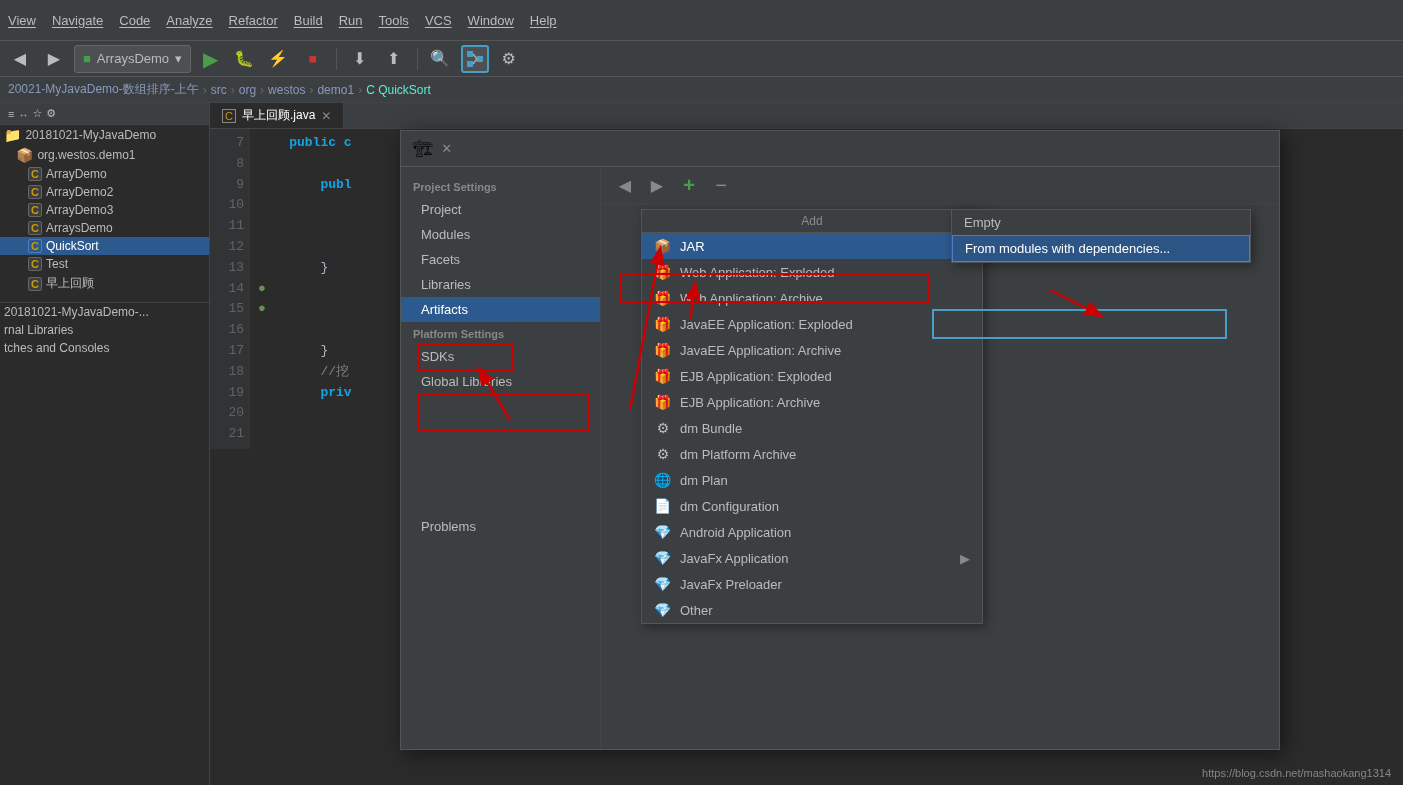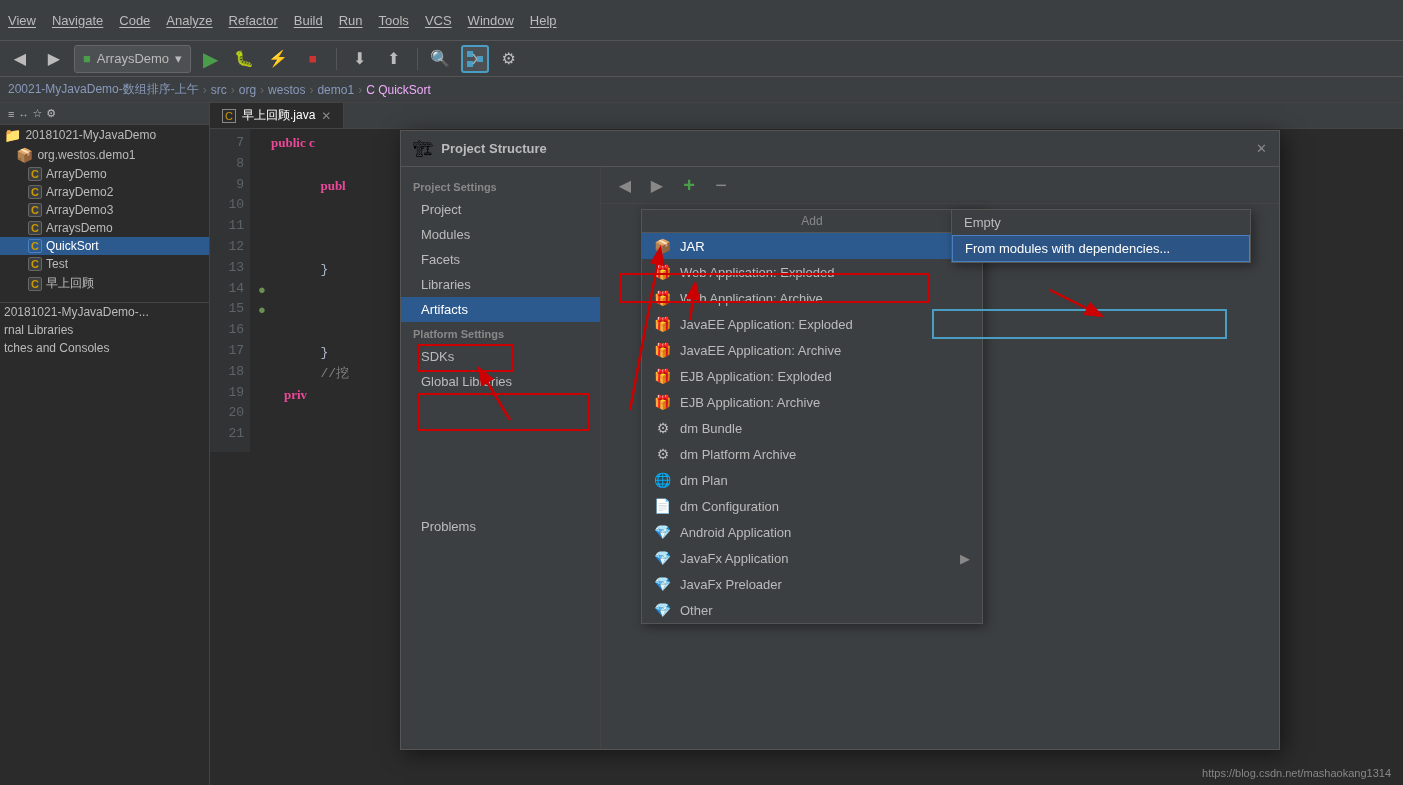--- a/index.html
+++ b/index.html
@@ -164,21 +164,21 @@
       line-height: 1.6;
       user-select: none;
       flex-shrink: 0;
     }
     .code-lines {
       padding: 4px 8px;
       line-height: 1.6;
       flex: 1;
     }
     .code-line { white-space: pre; }
-    .kw { color: #ec4899; font-weight: bold; font-family: Liberation Serif, serif; }
+    .kw { color: #0ea5e9; font-weight: bold; }
     .comment { color: #808080; }
     .plain { color: #a9b7c6; }
     .num-marker { color: #6a9153; }
 
     
     .dialog-overlay {
       position: absolute;
       top: 130px;
       left: 400px;
       width: 880px;
@@ -426,21 +426,21 @@
   <span class="breadcrumb-item">20021-MyJavaDemo-数组排序-上午</span>
   <span class="breadcrumb-sep">›</span>
   <span class="breadcrumb-item">src</span>
   <span class="breadcrumb-sep">›</span>
   <span class="breadcrumb-item">org</span>
   <span class="breadcrumb-sep">›</span>
   <span class="breadcrumb-item">westos</span>
   <span class="breadcrumb-sep">›</span>
   <span class="breadcrumb-item">demo1</span>
   <span class="breadcrumb-sep">›</span>
-  <span class="breadcrumb-item" style="color:#f0abfc;">C QuickSort</span>
+  <span class="breadcrumb-item" style="color:#5eead4;">C QuickSort</span>
 </div>
 
 <div class="main-area">
 
   <div class="file-tree">
     <div class="file-tree-tabs">
       <div class="file-tree-tab">
         <span>≡</span>
           <span style="font-size:10px">↔</span>
         <span>☆</span>
@@ -529,21 +529,20 @@
         <div class="code-line">&nbsp;</div>
         <div class="code-line">&nbsp;</div>
       </div>
     </div>
   </div>
 </div>
 
 <div class="dialog-overlay">
   <div class="dialog-title-bar">
     <span style="font-size:16px;">🏗</span>
-    <span class="dialog-title">Project Structure</span>
     <span style="color:#888; cursor:pointer;">✕</span>
   </div>
   <div class="dialog-body">
 
     <div class="dialog-nav">
       <div class="nav-section-label">Project Settings</div>
       <div class="nav-item">Project</div>
       <div class="nav-item">Modules</div>
       <div class="nav-item">Facets</div>
       <div class="nav-item">Libraries</div>

